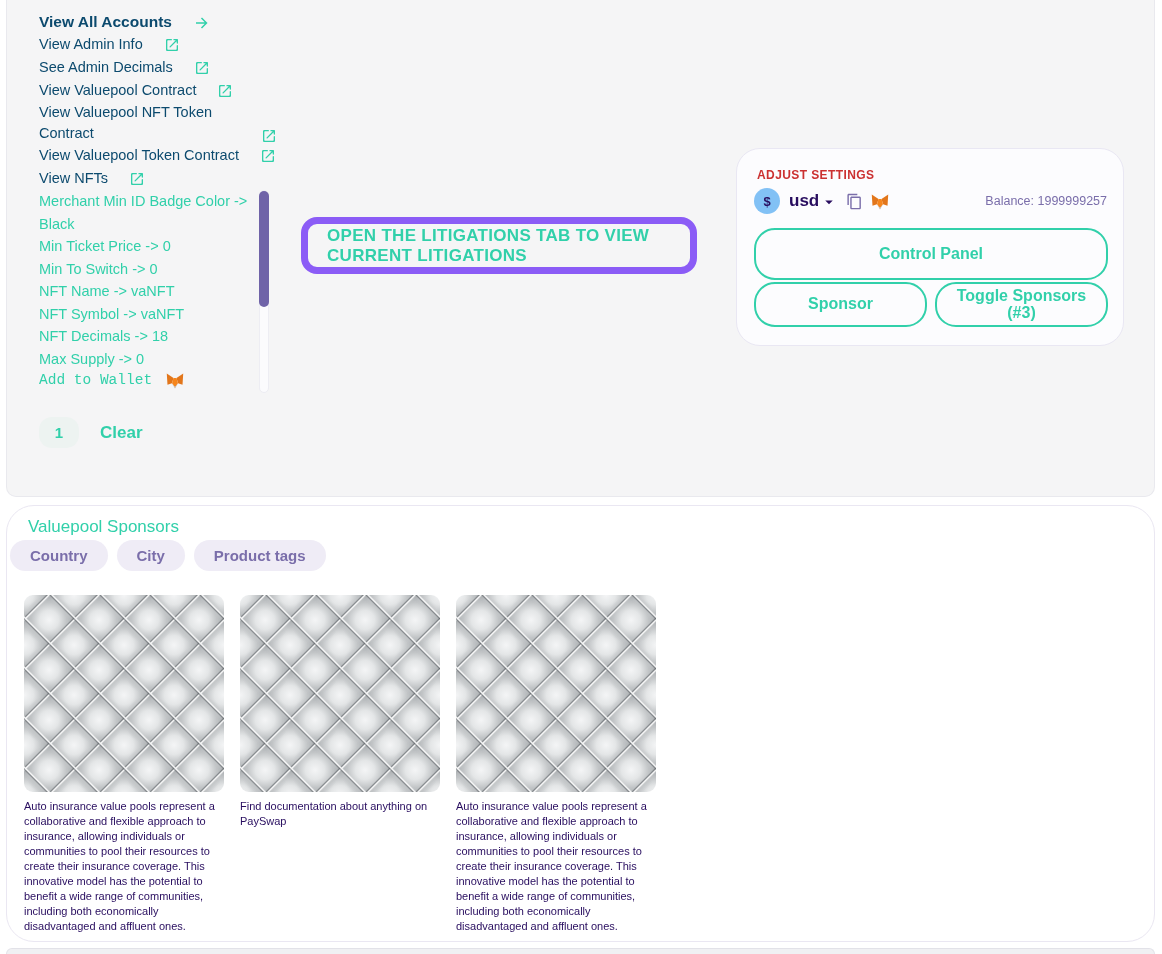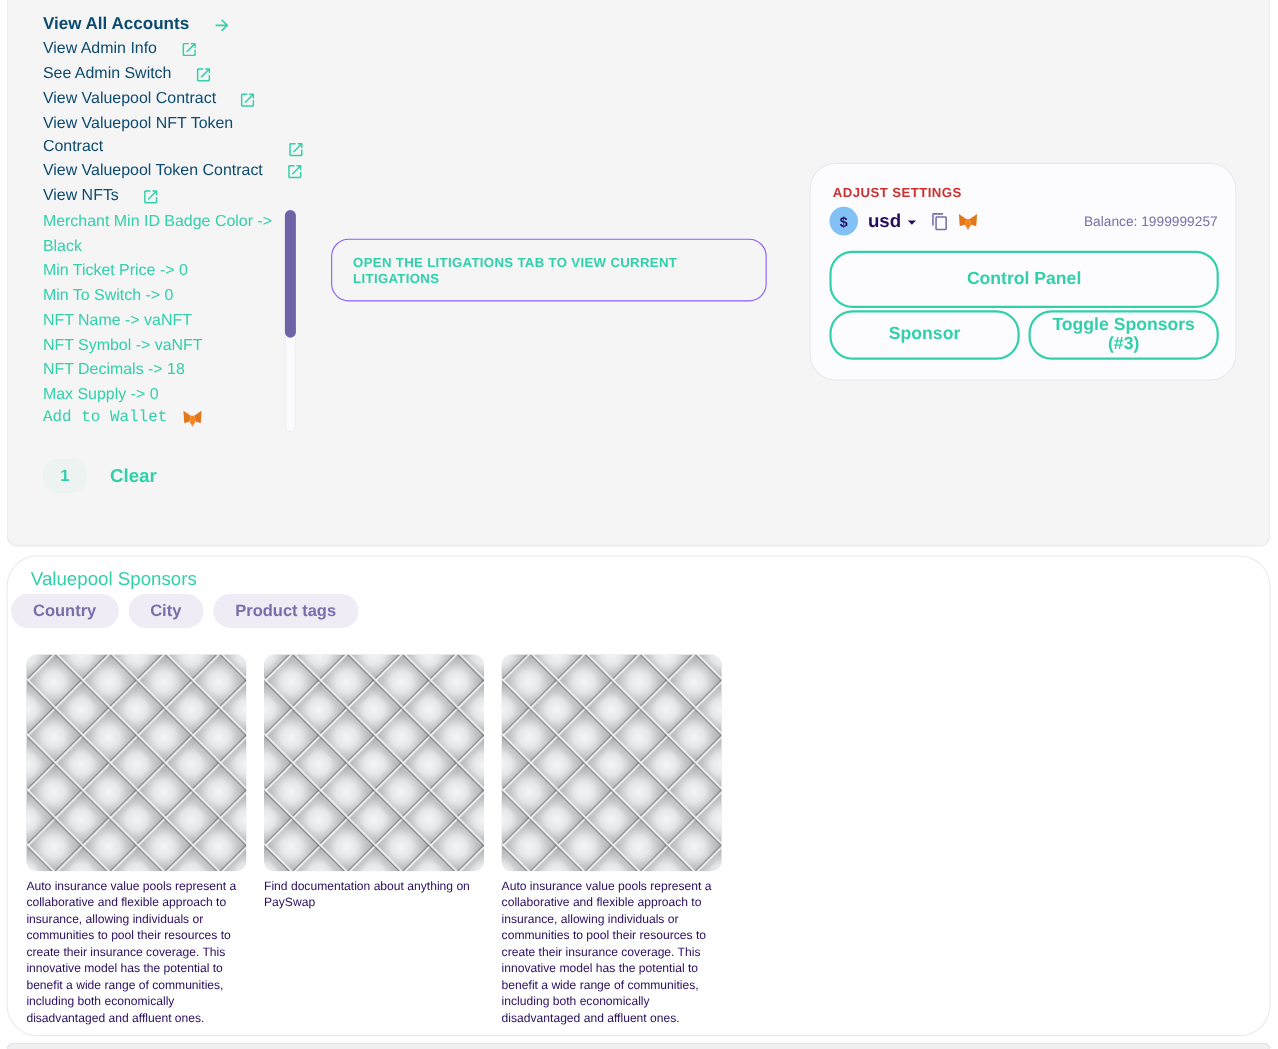--- a/index.html
+++ b/index.html
@@ -36,23 +36,23 @@
 
   
   .pager{position:absolute;left:32px;top:417px;display:flex;align-items:center;gap:21px;}
   .page-badge{width:40px;height:31px;border-radius:13px;background:#edf3f1;
     color:#31D0AA;font-weight:bold;font-size:15px;display:flex;
     align-items:center;justify-content:center;cursor:pointer;}
   .clear-btn{color:#31D0AA;font-weight:bold;font-size:17px;cursor:pointer;}
 
   
   .litigations{position:absolute;left:294px;top:217px;width:396px;height:57px;
-    border:1px solid #8b5cf6;border-radius:16px;box-sizing:border-box;
+    border:7px solid #8b5cf6;border-radius:16px;box-sizing:border-box;
     display:flex;align-items:center;padding:0 19px;
-    color:#31D0AA;font-weight:bold;font-size:12px;letter-spacing:.3px;}
+    color:#31D0AA;font-weight:bold;font-size:17px;letter-spacing:.3px;}
 
   
   .settings-card{position:absolute;left:729px;top:148px;width:388px;height:198px;
     background:#fcfcfe;border:1px solid #e9e7f3;border-radius:24px;box-sizing:border-box;}
   .settings-title{position:absolute;left:20px;top:19px;color:#CB3131;
     font-weight:bold;font-size:12px;letter-spacing:.4px;}
   .currency-row{position:absolute;left:17px;top:38px;right:16px;height:28px;
     display:flex;align-items:center;}
   .dollar-circle{width:26px;height:26px;border-radius:50%;background:#82C1F5;
     color:#280D5F;font-weight:bold;font-size:13px;display:flex;align-items:center;
@@ -148,21 +148,21 @@
       </div>
       <div class="link-row">
         <span class="lbl">View Admin Info</span>
         <span class="ic">
             <svg>
               <use href="#sym-ext"></use>
             </svg>
           </span>
       </div>
       <div class="link-row">
-        <span class="lbl">See Admin Switch</span>
+        <span class="lbl">See Admin Decimals</span>
         <span class="ic">
             <svg>
               <use href="#sym-ext"></use>
             </svg>
           </span>
       </div>
       <div class="link-row">
         <span class="lbl">View Valuepool Contract</span>
         <span class="ic">
             <svg>

